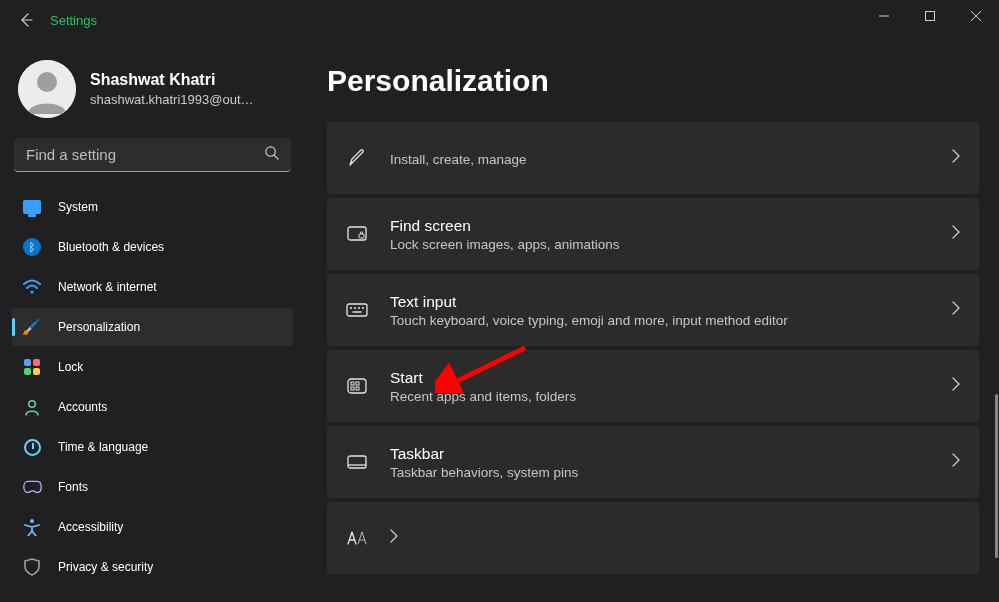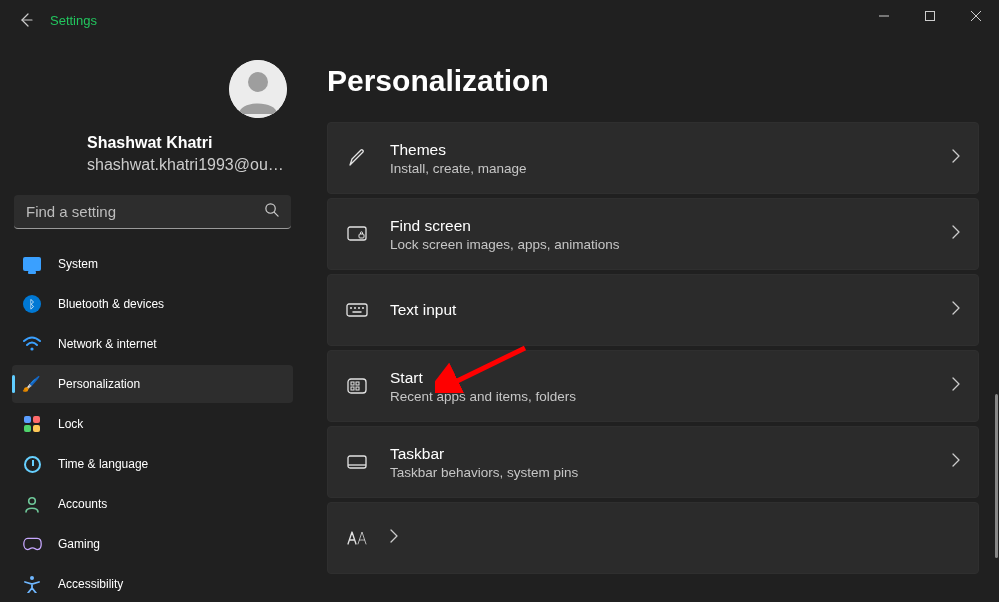--- a/index.html
+++ b/index.html
@@ -30,30 +30,30 @@
     .window-controls {
       position: absolute;
       right: 0; top: 0;
       display: flex;
       height: 32px;
     }
     .win-ctrl { width: 46px; display:flex; align-items:center; justify-content:center; cursor:pointer; color:#cccccc; }
 
     .content { display: flex; height: calc(100% - 40px); }
     .sidebar { width: 305px; padding: 8px 12px 0 12px; overflow-y: auto; }
-    .profile { display: flex; align-items: flex-end; gap: 14px; padding: 12px 6px 18px 6px; flex-direction: column; }
+    .profile { display: flex; align-items: center; gap: 14px; padding: 12px 6px 18px 6px; }
     .avatar {
       width: 58px; height: 58px; border-radius: 50%;
       background: #f0f0f0; display:flex; align-items:center; justify-content:center;
       overflow: hidden;
     }
     .avatar svg { width: 58px; height: 58px; }
     .profile-text { line-height: 1.35; overflow:hidden; }
     .profile-name { font-size: 16px; font-weight: 600; white-space: nowrap; }
-    .profile-email { font-size: 16px; color: #cccccc; white-space: nowrap; overflow:hidden; text-overflow: ellipsis; max-width: 200px; }
+    .profile-email { font-size: 13px; color: #cccccc; white-space: nowrap; overflow:hidden; text-overflow: ellipsis; max-width: 200px; }
 
     .search-box {
       display:flex; align-items:center;
       background: #2d2d2d;
       border-bottom: 1px solid #9a9a9a;
       border-radius: 4px;
       height: 34px;
       padding: 0 12px;
       margin: 2px 2px 16px 2px;
     }
@@ -224,41 +224,41 @@
             <span class="ico-apps">
               <span></span>
               <span></span>
               <span></span>
               <span></span>
             </span>
           </span>
         <span class="nav-label">Lock</span>
       </li>
       <li class="nav-item">
+        <span class="nav-icon ico-user">
+          <svg width="18" height="18" viewBox="0 0 18 18" fill="none">
+              <circle cx="9" cy="6" r="3.3" stroke="currentColor" stroke-width="1.6"></circle>
+              <path d="M3 17 C3 12 15 12 15 17" stroke="currentColor" stroke-width="1.6" fill="none" stroke-linecap="round"></path>
+            </svg>
+        </span>
+        <span class="nav-label">Accounts</span>
+      </li>
+      <li class="nav-item">
         <span class="nav-icon">
             <span class="ico-clock"></span>
           </span>
         <span class="nav-label">Time &amp; language</span>
       </li>
       <li class="nav-item">
-        <span class="nav-icon ico-user">
-          <svg width="18" height="18" viewBox="0 0 18 18" fill="none">
-              <circle cx="9" cy="6" r="3.3" stroke="currentColor" stroke-width="1.6"></circle>
-              <path d="M3 17 C3 12 15 12 15 17" stroke="currentColor" stroke-width="1.6" fill="none" stroke-linecap="round"></path>
-            </svg>
-        </span>
-        <span class="nav-label">Accounts</span>
-      </li>
-      <li class="nav-item">
         <span class="nav-icon ico-game">
           <svg width="19" height="14" viewBox="0 0 24 16" fill="none">
               <path d="M6 1h12c3 0 5 3 5 7s-2 7-5 7c-2 0-3-2-6-2s-4 2-6 2c-3 0-5-3-5-7s2-7 5-7z" stroke="currentColor" stroke-width="1.6"></path>
             </svg>
         </span>
-        <span class="nav-label">Gaming</span>
+        <span class="nav-label">Fonts</span>
       </li>
       <li class="nav-item">
         <span class="nav-icon ico-acc">
           <svg width="18" height="18" viewBox="0 0 18 18" fill="none">
               <circle cx="9" cy="3" r="2" fill="currentColor"></circle>
               <path d="M2 7 L9 9 L16 7 M9 9 V13 M9 13 L5 18 M9 13 L13 18" stroke="currentColor" stroke-width="1.8" stroke-linecap="round"></path>
             </svg>
         </span>
         <span class="nav-label">Accessibility</span>
       </li>
@@ -278,21 +278,20 @@
 
     <div class="cards">
 
       <div class="card">
         <span class="card-icon">
           <svg width="20" height="20" viewBox="0 0 20 20" fill="none">
               <path d="M3 17 L5 11 L14 2 C15 1 17 3 16 4 L7 13 Z" stroke="currentColor" stroke-width="1.3" stroke-linejoin="round"></path>
             </svg>
         </span>
         <div class="card-text">
-          <div class="card-title">Themes</div>
           <div class="card-sub">Install, create, manage</div>
         </div>
         <span class="chev"><svg width="8" height="14" viewBox="0 0 8 14">
               <path d="M1 1 L7 7 L1 13" stroke="currentColor" stroke-width="1.3" fill="none" stroke-linecap="round" stroke-linejoin="round"></path>
             </svg></span>
       </div>
 
       <div class="card">
         <span class="card-icon">
           <svg width="20" height="16" viewBox="0 0 20 16" fill="none">
@@ -316,20 +315,21 @@
               <rect x="1" y="1" width="20" height="12" rx="2" stroke="currentColor" stroke-width="1.3"></rect>
               <line x1="5" y1="5" x2="5" y2="5" stroke="currentColor" stroke-width="2" stroke-linecap="round"></line>
               <line x1="9" y1="5" x2="9" y2="5" stroke="currentColor" stroke-width="2" stroke-linecap="round"></line>
               <line x1="13" y1="5" x2="13" y2="5" stroke="currentColor" stroke-width="2" stroke-linecap="round"></line>
               <line x1="17" y1="5" x2="17" y2="5" stroke="currentColor" stroke-width="2" stroke-linecap="round"></line>
               <line x1="7" y1="9" x2="15" y2="9" stroke="currentColor" stroke-width="1.5" stroke-linecap="round"></line>
             </svg>
         </span>
         <div class="card-text">
           <div class="card-title">Text input</div>
+          <div class="card-sub">Touch keyboard, voice typing, emoji and more, input method editor</div>
         </div>
         <span class="chev"><svg width="8" height="14" viewBox="0 0 8 14">
               <path d="M1 1 L7 7 L1 13" stroke="currentColor" stroke-width="1.3" fill="none" stroke-linecap="round" stroke-linejoin="round"></path>
             </svg></span>
       </div>
 
       <div class="card">
         <span class="card-icon">
           <svg width="20" height="16" viewBox="0 0 20 16" fill="none">
               <rect x="1" y="1" width="18" height="14" rx="3" stroke="currentColor" stroke-width="1.3"></rect>

